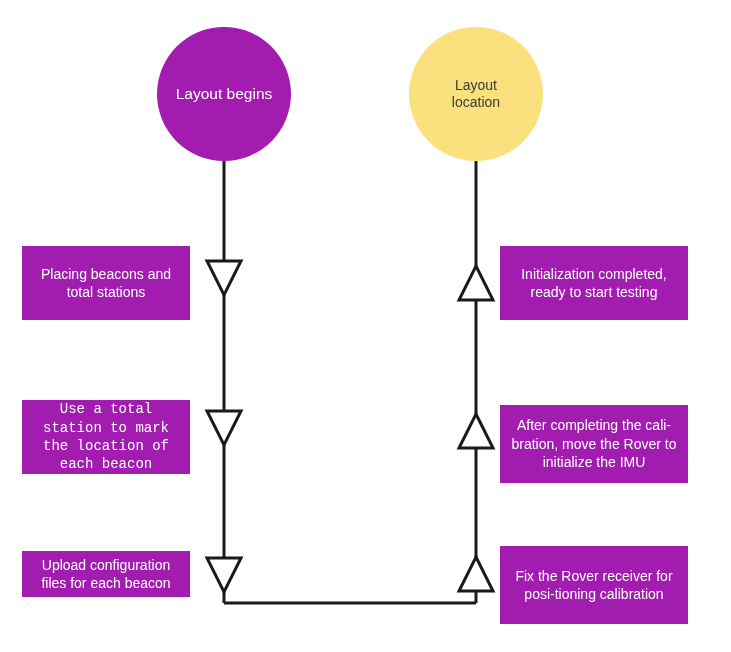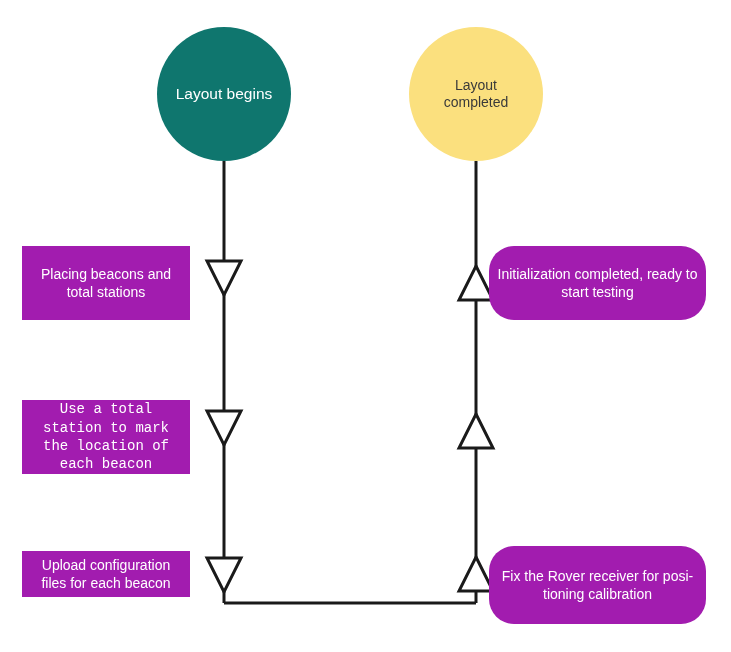--- a/index.html
+++ b/index.html
@@ -26,21 +26,21 @@
     justify-content: center;
     text-align: center;
     line-height: 1.25;
     box-sizing: border-box;
   }
   #circle-start {
     left: 157px;
     top: 27px;
     width: 134px;
     height: 134px;
-    background: #0f766e;
+    background: #a21caf;
     color: #ffffff;
     font-size: 15.5px;
   }
   #circle-end {
     left: 409px;
     top: 27px;
     width: 134px;
     height: 134px;
     background: #fbe07e;
     color: #3a3a3a;
@@ -57,23 +57,22 @@
     font-size: 14px;
     line-height: 1.32;
     padding: 6px 8px;
     box-sizing: border-box;
   }
   .note-left {
     left: 22px;
     width: 168px;
   }
   .note-right {
-    left: 489px;
-    width: 217px;
-    border-radius: 25px;
+    left: 500px;
+    width: 188px;
   }
   #note-l1 { top: 246px; height: 74px; }
   #note-l2 { top: 400px; height: 74px; font-family: Liberation Mono, monospace; }
   #note-l3 { top: 551px; height: 46px; }
   #note-r1 { top: 246px; height: 74px; }
   #note-r2 { top: 405px; height: 78px; }
   #note-r3 { top: 546px; height: 78px; }
   svg.lines {
     position: absolute;
     left: 0;
@@ -104,34 +103,37 @@
     <polygon points="476,557 493,591 459,591" fill="#ffffff" stroke="#1a1a1a" stroke-width="3"></polygon>
   </svg>
 
   <div class="circle" id="circle-start">
     <span>Layout begins</span>
   </div>
 
   <div class="circle" id="circle-end">
     <div>
       <div>Layout</div>
-      <div>completed</div>
+      <div>location</div>
     </div>
   </div>
 
   <div class="note note-left" id="note-l1">
     <span>Placing beacons and total stations</span>
   </div>
   <div class="note note-left" id="note-l2">
     <span>Use a total station to mark the location of each beacon</span>
   </div>
   <div class="note note-left" id="note-l3">
     <span>Upload configuration files for each beacon</span>
   </div>
 
   <div class="note note-right" id="note-r1">
     <span>Initialization completed, ready to start testing</span>
   </div>
+  <div class="note note-right" id="note-r2">
+    <span>After completing the cali-bration, move the Rover to initialize the IMU</span>
+  </div>
   <div class="note note-right" id="note-r3">
     <span>Fix the Rover receiver for posi-tioning calibration</span>
   </div>
 
 </div>
 
 </body></html>

